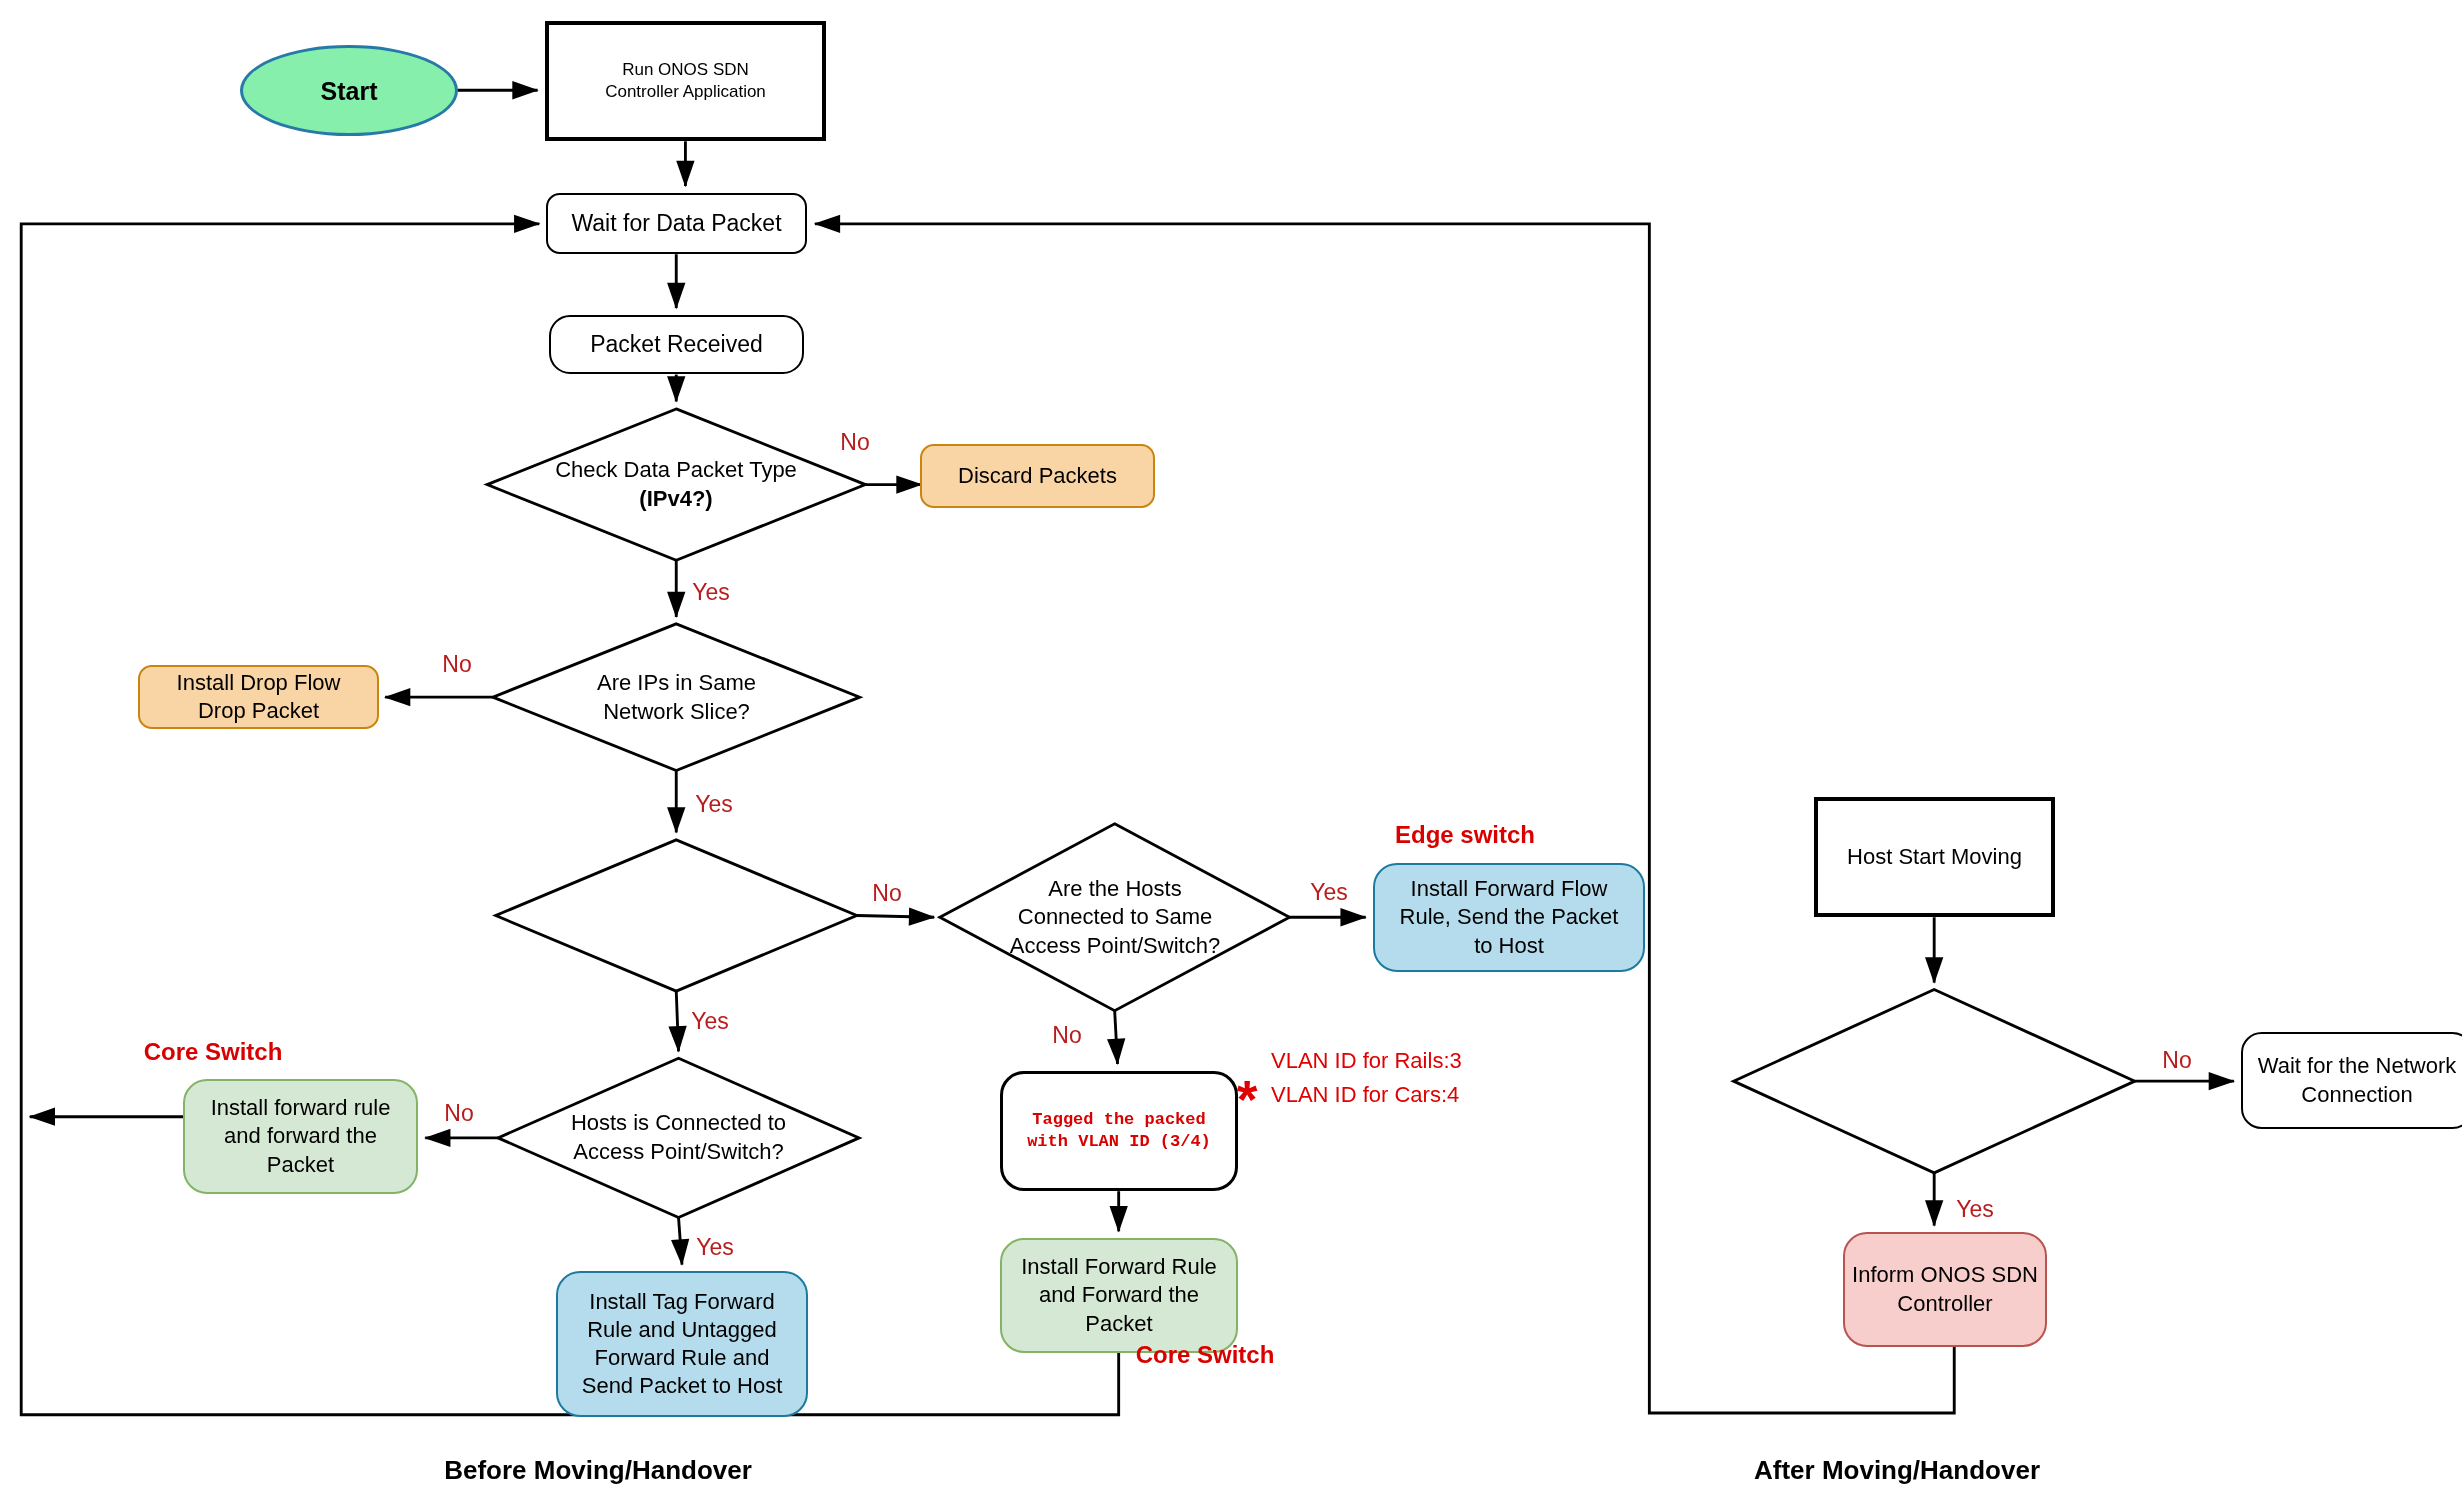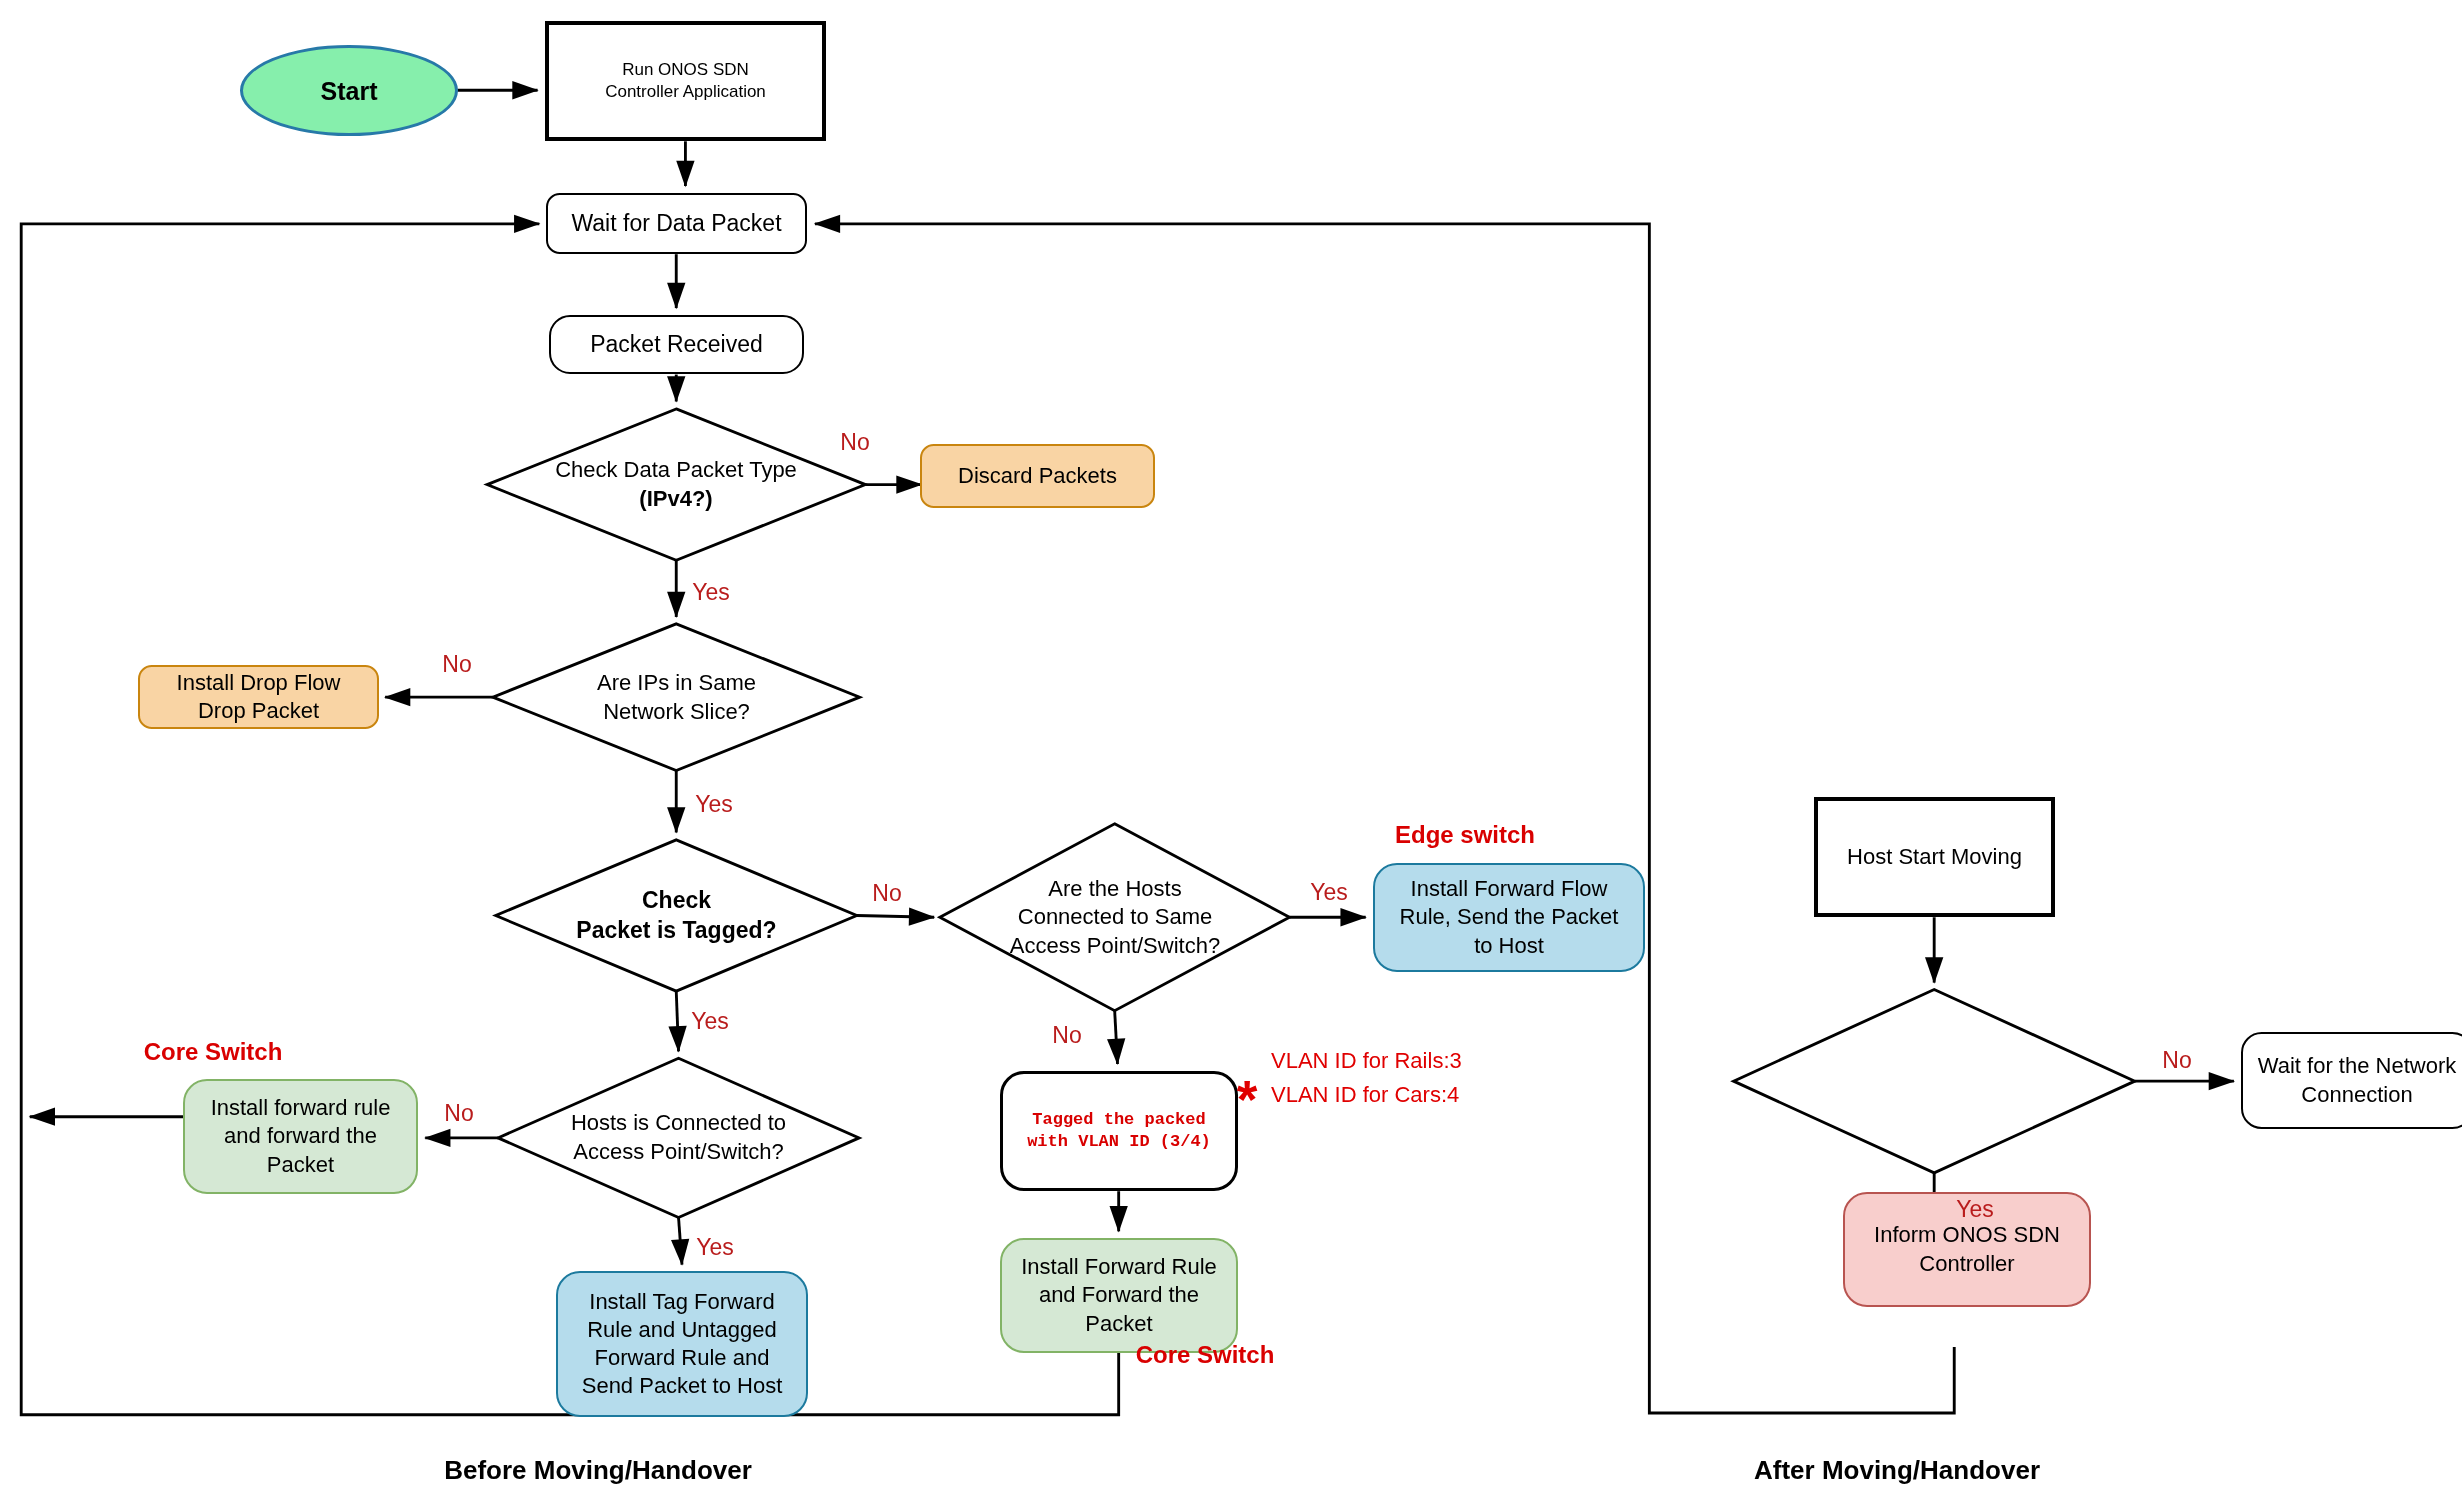--- a/index.html
+++ b/index.html
@@ -124,24 +124,20 @@
   </div>
 
   <div class="diamond-text" style="left:493px;top:624px;width:367px;height:147px;">
     <span style="max-width:189px;">Are IPs in Same Network Slice?</span>
   </div>
 
   <div class="node rounded-sm orange" style="left:138px;top:665px;width:241px;height:64px;">
     <span style="max-width:189px;">Install Drop Flow Drop Packet</span>
   </div>
 
-  <div class="diamond-text redtext" style="left:496px;top:840px;width:361px;height:151px;flex-direction:column;font-size:23px;">
-    <span>Check</span>
-    <span>Packet is Tagged?</span>
-  </div>
 
   <div class="diamond-text" style="left:940px;top:824px;width:350px;height:187px;">
     <span style="max-width:229px;">Are the Hosts Connected to Same Access Point/Switch?</span>
   </div>
 
   <div class="node rounded blue" style="left:1373px;top:863px;width:272px;height:109px;">
     <span style="max-width:241px;">Install Forward Flow Rule, Send the Packet to Host</span>
   </div>
 
   <div class="node rounded redtext" style="left:1000px;top:1071px;width:238px;height:120px;border-width:3.4px;font-size:17px;font-family:Liberation Mono, monospace;">
@@ -166,21 +162,21 @@
 
   <div class="node thick" style="left:1814px;top:797px;width:241px;height:120px;">
     <span style="white-space:nowrap;">Host Start Moving</span>
   </div>
 
 
   <div class="node rounded" style="left:2241px;top:1032px;width:232px;height:97px;border-radius:20.6px;">
     <span style="max-width:206px;">Wait for the Network Connection</span>
   </div>
 
-  <div class="node rounded pink" style="left:1843px;top:1192px;width:248px;height:115px;">
+  <div class="node rounded pink" style="left:1843px;top:1232px;width:204px;height:115px;">
     <span style="max-width:189px;">Inform ONOS SDN Controller</span>
   </div>
 
   <div class="edge-label" style="left:855px;top:442px;">No</div>
   <div class="edge-label" style="left:711px;top:592px;">Yes</div>
   <div class="edge-label" style="left:457px;top:664px;">No</div>
   <div class="edge-label" style="left:714px;top:804px;">Yes</div>
   <div class="edge-label" style="left:887px;top:893px;">No</div>
   <div class="edge-label" style="left:710px;top:1021px;">Yes</div>
   <div class="edge-label" style="left:1329px;top:892px;">Yes</div>

